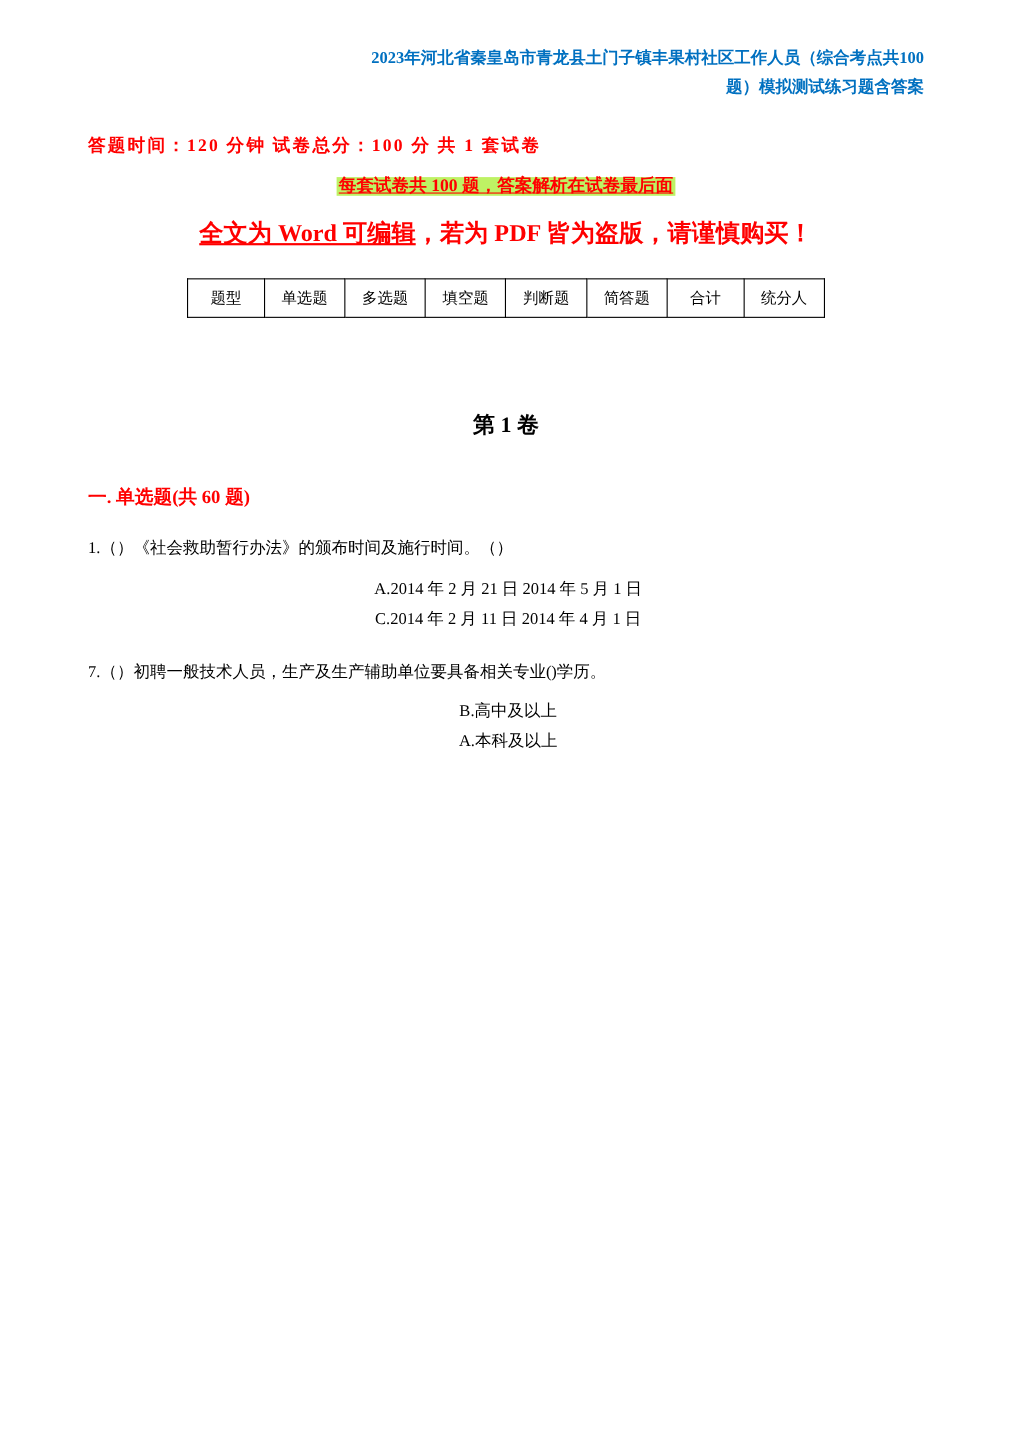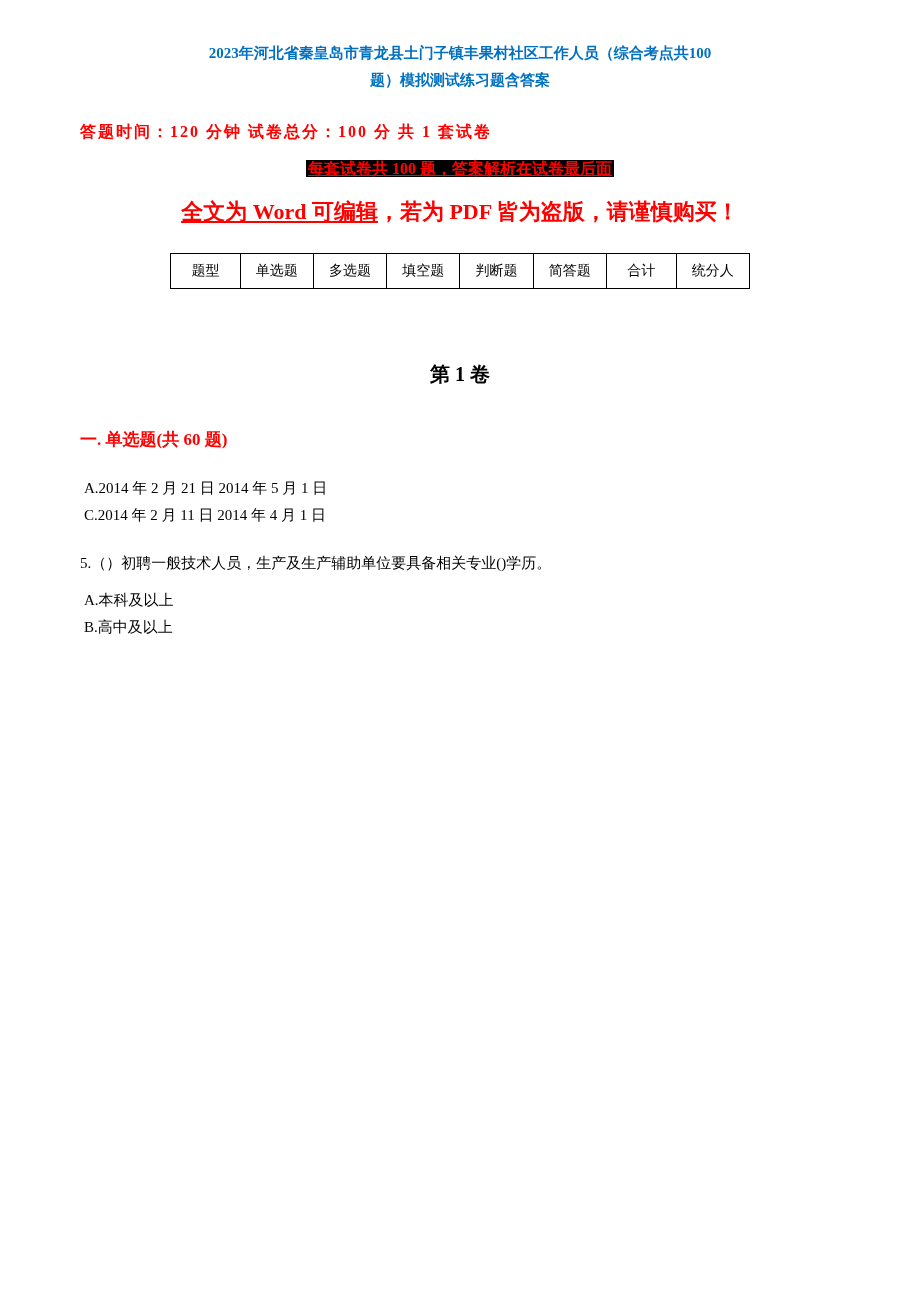--- a/index.html
+++ b/index.html
@@ -12,21 +12,21 @@
       background: #ffffff;
       font-family: "SimSun", "宋体", serif;
       font-size: 15px;
       color: #000000;
       width: 920px;
       min-height: 1302px;
       padding: 40px 80px;
     }
 
     .page-title {
-      text-align: center;
+      text-align: right;
       color: #0070c0;
       font-weight: bold;
       font-size: 15px;
       line-height: 1.8;
       margin-bottom: 28px;
     }
 
     .exam-info {
       text-align: left;
       font-weight: bold;
@@ -35,21 +35,21 @@
       margin-bottom: 16px;
       letter-spacing: 2px;
     }
 
     .highlight-line {
       text-align: center;
       margin-bottom: 14px;
     }
 
     .highlight-line span {
-      background-color: #000000;
+      background-color: #bef264;
       color: #ff0000;
       font-weight: bold;
       font-size: 16px;
       padding: 0 2px;
       text-decoration: underline;
     }
 
     .warning-line {
       text-align: center;
       font-size: 22px;
@@ -57,21 +57,21 @@
       color: #ff0000;
       margin-bottom: 24px;
       line-height: 1.6;
     }
 
     .warning-line .word-editable {
       text-decoration: underline;
     }
 
     .score-table-container {
-      margin: 8px auto;
+      margin: 20px auto;
       width: 580px;
     }
 
     .score-table {
       width: 100%;
       border-collapse: collapse;
       border: 1px solid #000;
     }
 
     .score-table td {
@@ -107,20 +107,21 @@
     .question-text {
       font-size: 15px;
       margin-bottom: 10px;
       line-height: 1.7;
     }
 
     .options {
       font-size: 15px;
       line-height: 1.9;
       padding-left: 4px;
+      text-align: center;
     }
 
     .options div {
       line-height: 1.8;
     }
   </style>
 </head>
 <body>
 
 <div class="page-title">
@@ -161,25 +162,26 @@
 
 <div class="volume-title">
   <span>第 1 卷</span>
 </div>
 
 <div class="section-title">
   <span>一. 单选题(共 60 题)</span>
 </div>
 
 <div class="question-block">
+  <div class="question-text">1.（）《社会救助暂行办法》的颁布时间及施行时间。（）</div>
   <div class="options">
     <div>A.2014 年 2 月 21 日  2014 年 5 月 1 日</div>
     <div>C.2014 年 2 月 11 日  2014 年 4 月 1 日</div>
   </div>
 </div>
 
 <div class="question-block">
-  <div class="question-text">5.（）初聘一般技术人员，生产及生产辅助单位要具备相关专业()学历。</div>
+  <div class="question-text">7.（）初聘一般技术人员，生产及生产辅助单位要具备相关专业()学历。</div>
   <div class="options">
+    <div>B.高中及以上</div>
     <div>A.本科及以上</div>
-    <div>B.高中及以上</div>
   </div>
 </div>
 
 </body></html>

